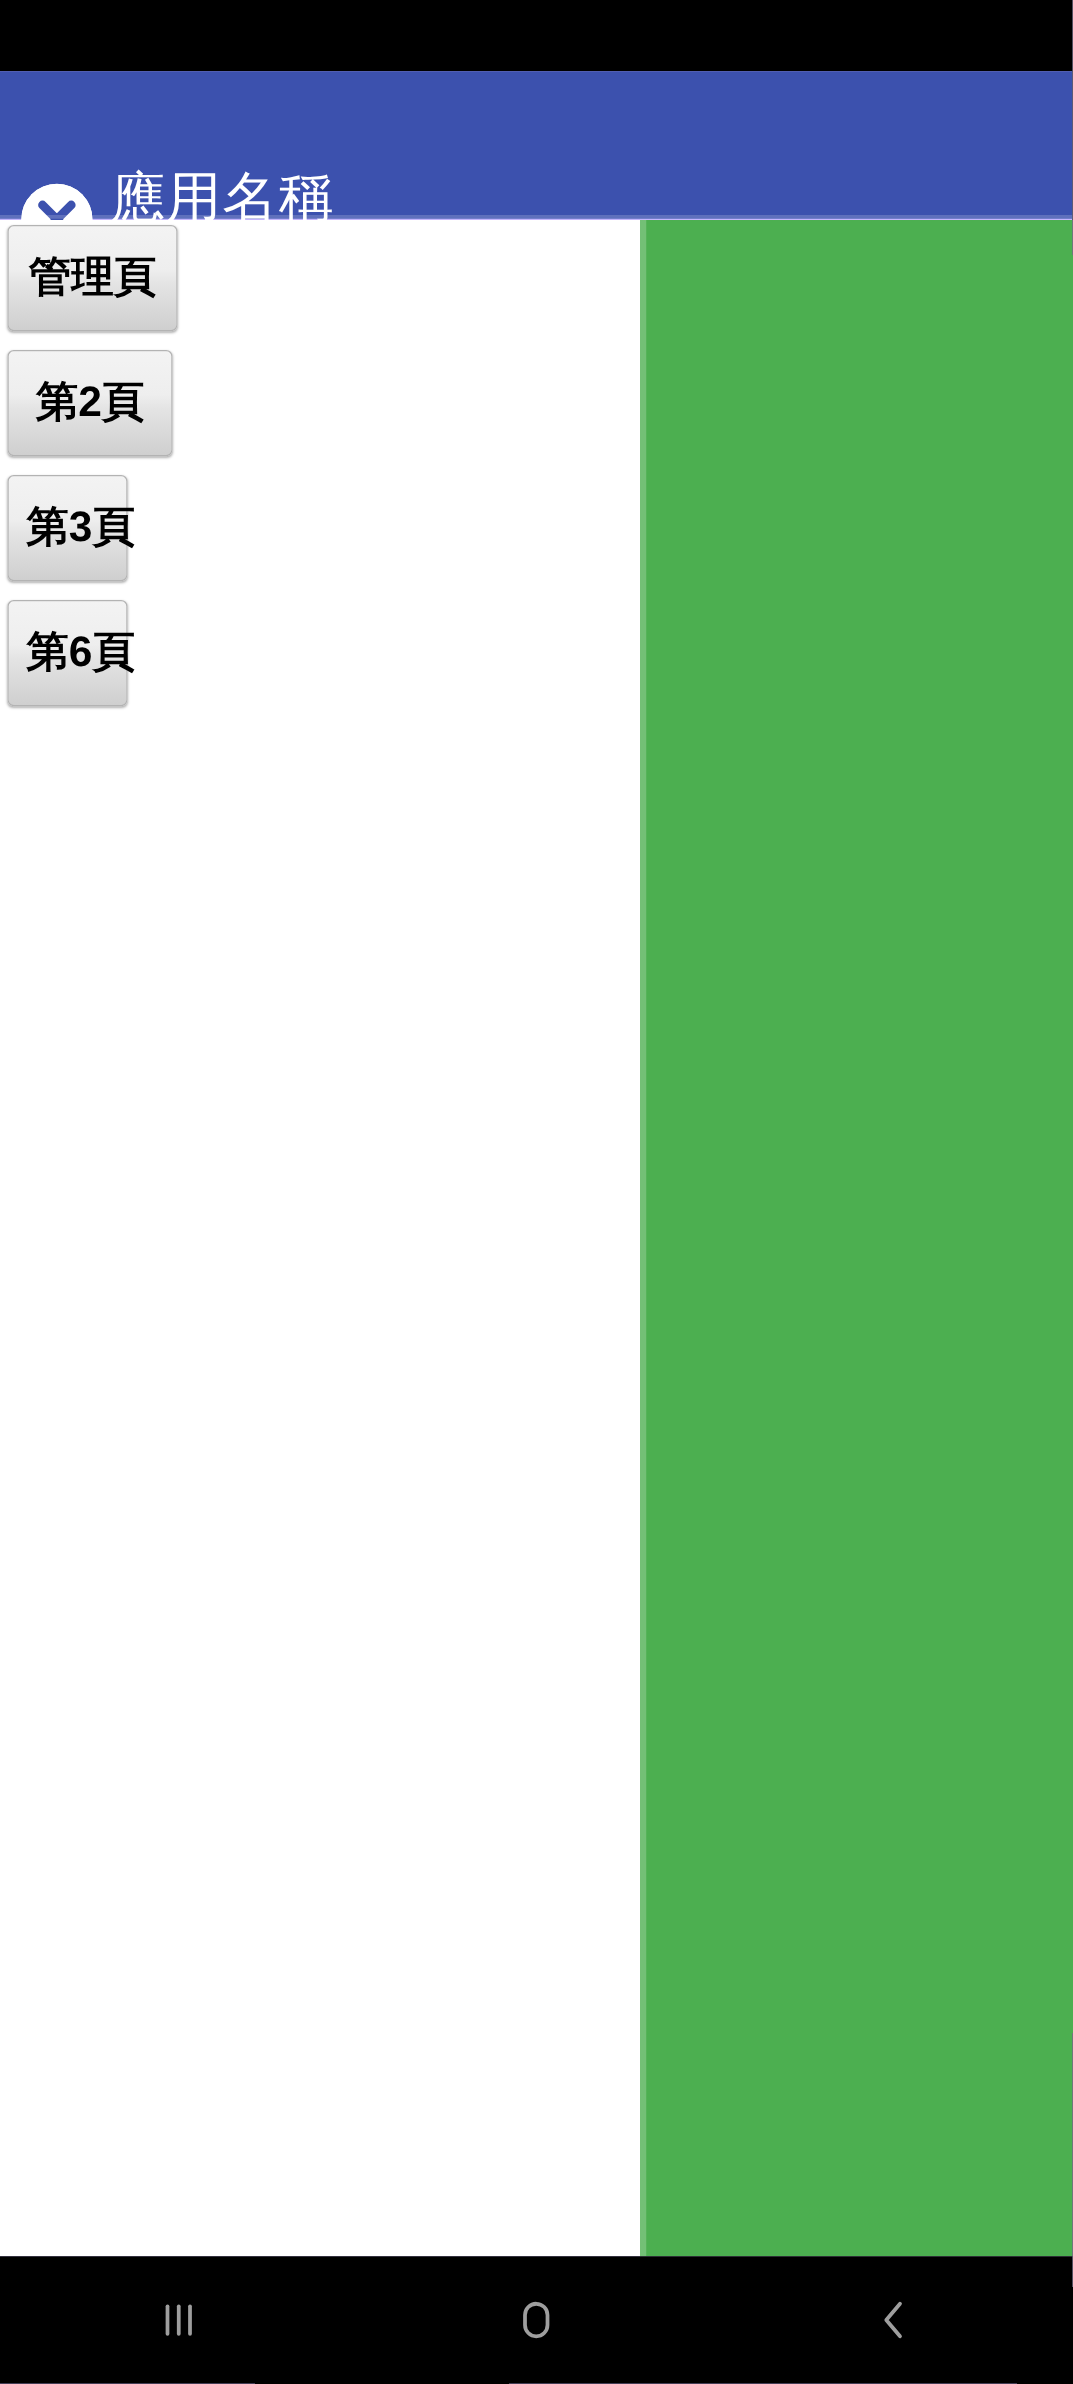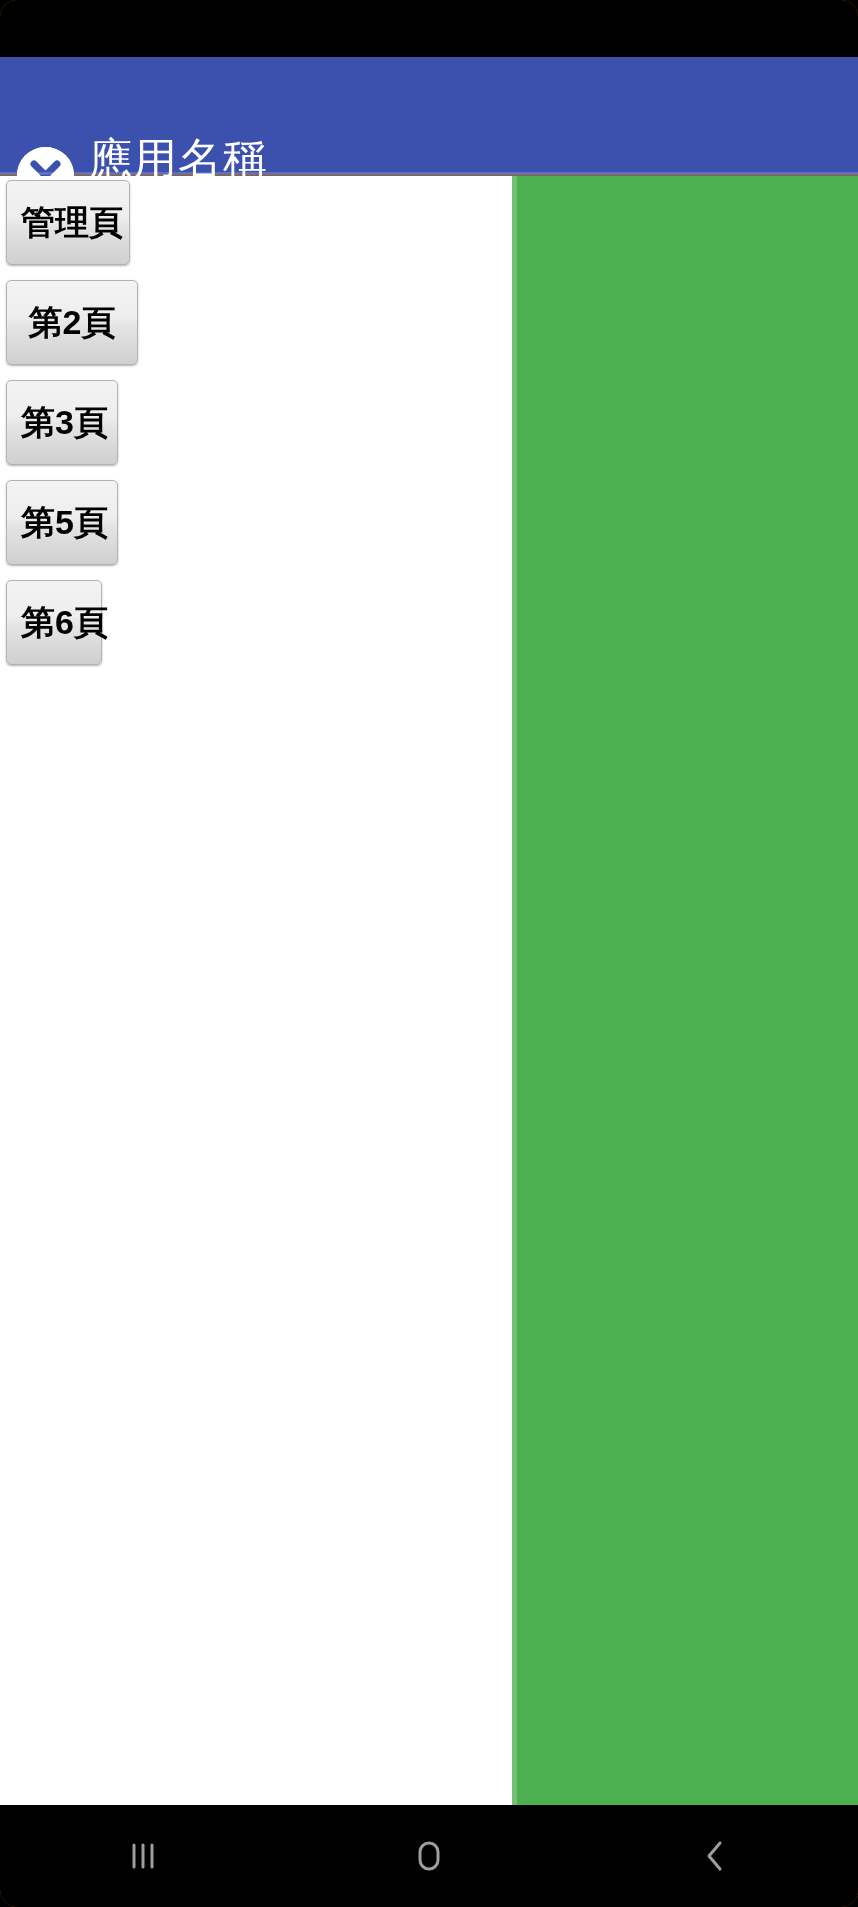--- a/index.html
+++ b/index.html
@@ -7,23 +7,22 @@
     padding: 0;
     background: #000000;
   }
   body {
     font-family: "Liberation Sans", "DejaVu Sans", sans-serif;
   }
   .device {
     position: relative;
     width: 858px;
     height: 1907px;
-    background: #a16207;
+    background: #c4b5fd;
     overflow: hidden;
-    border-radius: 17px;
   }
 
   
   .status-bar {
     position: absolute;
     left: 0; top: 0;
     width: 858px;
     height: 57px;
     background: #000000;
   }
@@ -163,24 +162,23 @@
         <circle cx="28.5" cy="28.5" r="28.5" fill="#ffffff"></circle>
         <path d="M17 17 L40 40 M40 17 L17 40" stroke="#3c51ae" stroke-width="7" stroke-linecap="round"></path>
       </svg>
     </div>
     <div class="app-title">應用名稱</div>
   </div>
 
   <div class="content">
 
     <div class="button-column">
-      <button class="nav-button" style="width:124px">管理頁</button>
+      <button class="nav-button" style="width:136px">管理頁</button>
       <button class="nav-button" style="width:132px">第2頁</button>
-      <button class="nav-button" style="width:112px">第3頁</button>
-      <button class="nav-button" style="width:112px">第5頁</button>
+      <button class="nav-button" style="width:96px">第3頁</button>
       <button class="nav-button" style="width:96px">第6頁</button>
     </div>
 
     <div class="green-panel">
       <div class="green-panel-edge"></div>
     </div>
 
   </div>
 
   <div class="nav-bar">

